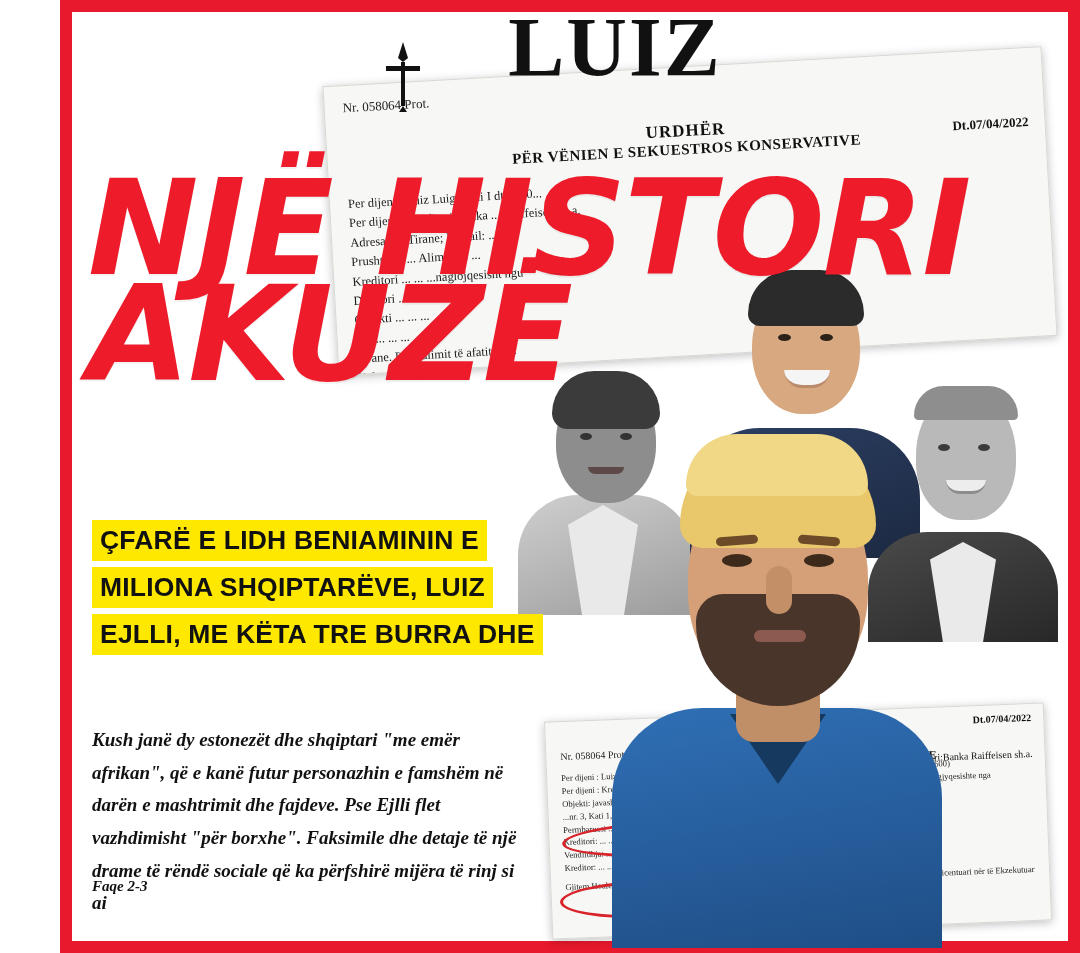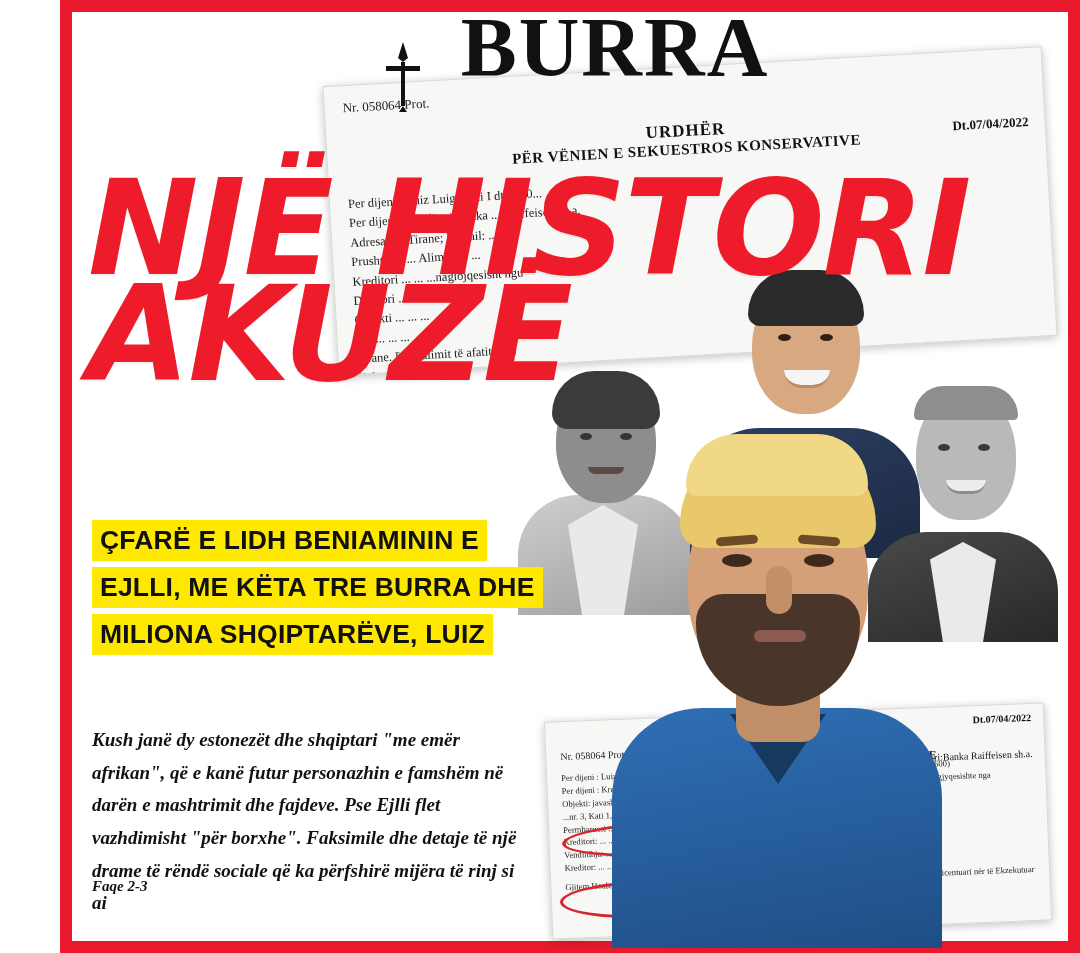--- a/index.html
+++ b/index.html
@@ -369,21 +369,21 @@
     </div>
   </div>
 
   <div class="masthead">
     <svg class="masthead-logo" viewBox="0 0 46 72">
       <path d="M23 0 L28 16 L23 20 L18 16 Z" fill="#111"></path>
       <rect x="21" y="20" width="4" height="44" fill="#111"></rect>
       <rect x="6" y="24" width="34" height="5" fill="#111"></rect>
       <path d="M23 64 L27 70 L19 70 Z" fill="#111"></path>
     </svg>
-    <div class="masthead-title">BURRA</div>
+    <div class="masthead-title">LUIZ</div>
   </div>
 
   <div class="portrait p1">
     <div class="body"></div>
     <div class="shirt"></div>
     <div class="head"></div>
     <div class="hair"></div>
     <div class="eye" style="left:72px; top:78px;"></div>
     <div class="eye" style="left:112px; top:78px;"></div>
     <div class="mouth"></div>
@@ -452,20 +452,20 @@
   </div>
 
 
   <div class="headline">
     <span class="l1">NJË HISTORI</span>
     <span class="l2">AKUZË</span>
   </div>
 
   <div class="deck">
     <div><span class="line">ÇFARË E LIDH BENIAMININ E</span></div>
+    <div><span class="line">MILIONA SHQIPTARËVE, LUIZ</span></div>
     <div><span class="line">EJLLI, ME KËTA TRE BURRA DHE</span></div>
-    <div><span class="line">MILIONA SHQIPTARËVE, LUIZ</span></div>
   </div>
 
   <div class="standfirst">Kush janë dy estonezët dhe shqiptari "me emër afrikan", që e kanë futur personazhin e famshëm në darën e mashtrimit dhe fajdeve. Pse Ejlli flet vazhdimisht "për borxhe". Faksimile dhe detaje të një drame të rëndë sociale që ka përfshirë mijëra të rinj si ai</div>
   <div class="pagenote">Faqe 2-3</div>
 
 </div>
 
 </body></html>

